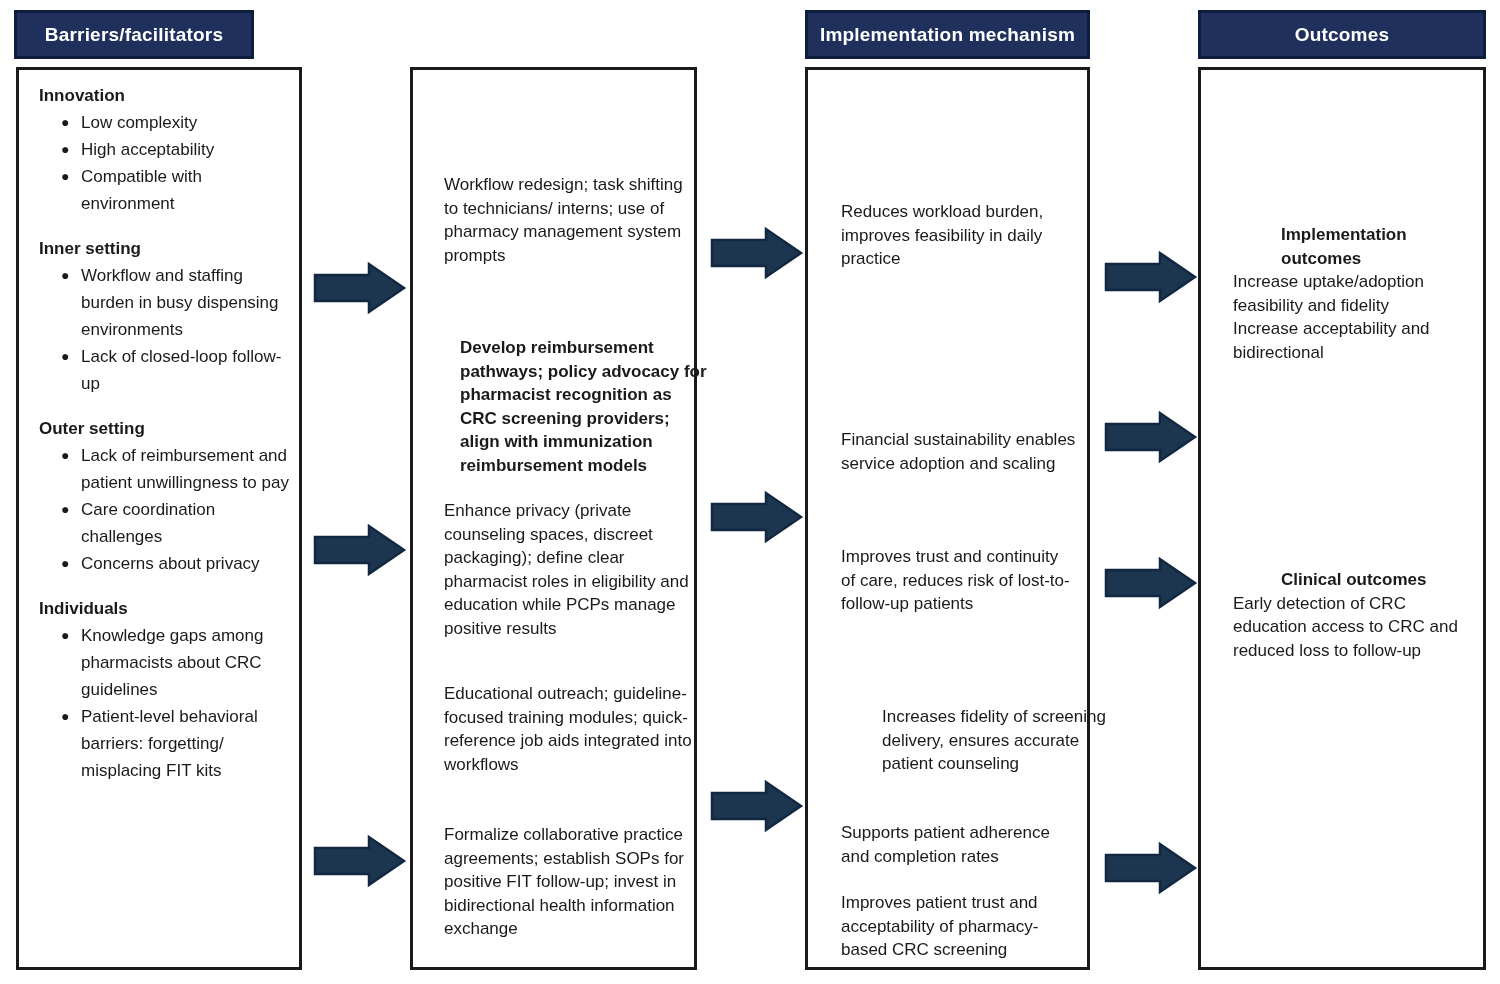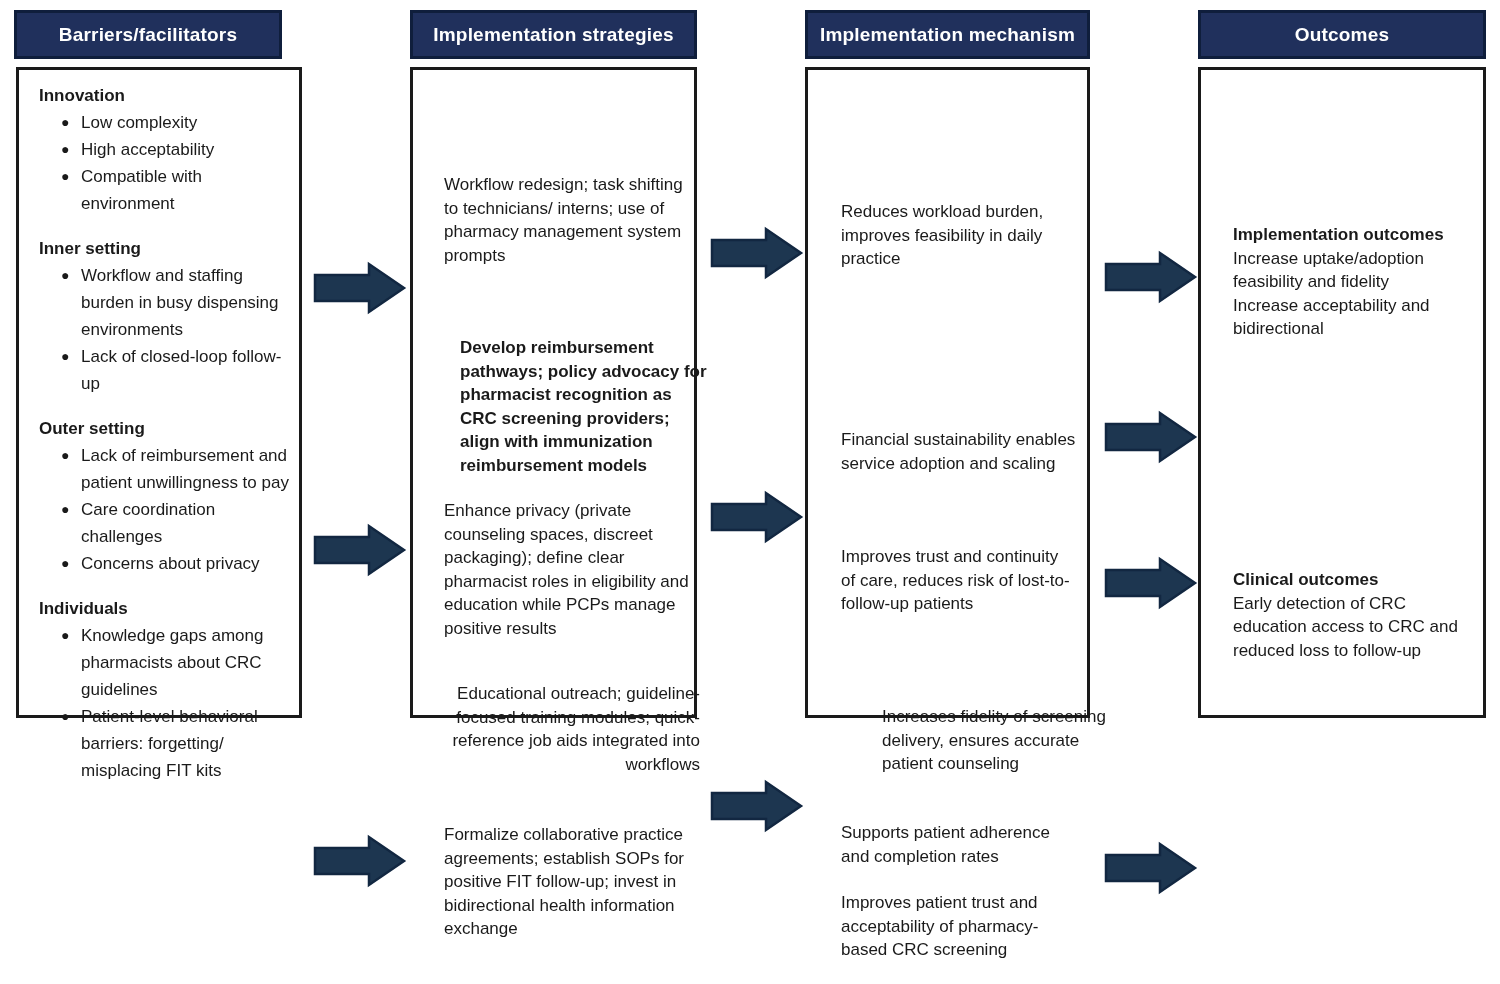--- a/index.html
+++ b/index.html
@@ -7,59 +7,56 @@
   .stage{position:relative;width:1500px;height:984px;background:#ffffff;overflow:hidden;}
 
   .col-header{
     position:absolute;top:10px;height:49px;
     background:#20305c;border:3px solid #0f1e3c;
     color:#ffffff;font-weight:bold;font-size:19px;
     display:flex;align-items:center;justify-content:center;
     letter-spacing:.2px;box-sizing:border-box;
   }
   .col-box{
-    position:absolute;top:67px;height:651px;
+    position:absolute;top:67px;height:903px;
     background:#ffffff;border:3px solid #1a1a1a;
     box-sizing:border-box;
   }
 
   
   .c1-inner{padding:12px 6px 0 20px;font-size:17px;line-height:27px;}
   .sec-heading{font-weight:bold;}
   .sec{margin-bottom:18px;}
   .sec:last-child{margin-bottom:17px;}
   .b-row{display:flex;padding-left:22px;}
   .b-dot{width:20px;flex:0 0 20px;font-size:14px;}
   .b-text{flex:1;}
 
   
   .para{position:absolute;font-size:17px;line-height:23.5px;}
-  .blk-heading{font-weight:bold;}
+  .blk-heading{font-weight:bold;margin-left:48px;}
 
   .arrow{position:absolute;width:94px;height:54px;}
 
-  .hdr-c1{left:14px;width:268px;}
+  .hdr-c1{left:14px;width:240px;}
   .box-c1{left:16px;width:286px;}
   .hdr-c2{left:410px;width:287px;}
   .box-c2{left:410px;width:287px;}
   .hdr-c3{left:805px;width:285px;}
   .box-c3{left:805px;width:285px;}
   .hdr-c4{left:1198px;width:288px;}
   .box-c4{left:1198px;width:288px;}
 </style>
 </head>
 <body>
 
 <div class="stage">
 
   <div class="col-header hdr-c1">
     <span>Barriers/facilitators</span>
-  </div>
-  <div class="col-header hdr-c2">
-    <span>Implementation strategies</span>
   </div>
   <div class="col-header hdr-c3">
     <span>Implementation mechanism</span>
   </div>
   <div class="col-header hdr-c4">
     <span>Outcomes</span>
   </div>
 
   <div class="col-box box-c1">
     <div class="c1-inner">
@@ -118,21 +115,21 @@
           <span class="b-text">Patient-level behavioral barriers: forgetting/ misplacing FIT kits</span>
         </div>
       </div>
     </div>
   </div>
 
   <div class="col-box box-c2">
     <div class="para" style="top:103px;left:31px;width:250px;">Workflow redesign; task shifting to technicians/ interns; use of pharmacy management system prompts</div>
     <div class="para" style="top:266px;left:47px;width:250px;font-weight:bold;">Develop reimbursement pathways; policy advocacy for pharmacist recognition as CRC screening providers; align with immunization reimbursement models</div>
     <div class="para" style="top:429px;left:31px;width:250px;">Enhance privacy (private counseling spaces, discreet packaging); define clear pharmacist roles in eligibility and education while PCPs manage positive results</div>
-    <div class="para" style="top:612px;left:37px;width:250px;text-align:right;">Educational outreach; guideline-focused training modules; quick-reference job aids integrated into workflows</div>
+    <div class="para" style="top:612px;left:31px;width:250px;">Educational outreach; guideline-focused training modules; quick-reference job aids integrated into workflows</div>
     <div class="para" style="top:753px;left:31px;width:250px;">Formalize collaborative practice agreements; establish SOPs for positive FIT follow-up; invest in bidirectional health information exchange</div>
   </div>
 
   <div class="col-box box-c3">
     <div class="para" style="top:130px;left:33px;width:235px;">Reduces workload burden, improves feasibility in daily practice</div>
     <div class="para" style="top:358px;left:33px;width:235px;">Financial sustainability enables service adoption and scaling</div>
     <div class="para" style="top:475px;left:33px;width:235px;">Improves trust and continuity of care, reduces risk of lost-to-follow-up patients</div>
     <div class="para" style="top:635px;left:33px;width:235px;margin-left:41px;">Increases fidelity of screening delivery, ensures accurate patient counseling</div>
     <div class="para" style="top:751px;left:33px;width:235px;">Supports patient adherence and completion rates</div>
     <div class="para" style="top:821px;left:33px;width:235px;">Improves patient trust and acceptability of pharmacy-based CRC screening</div>

